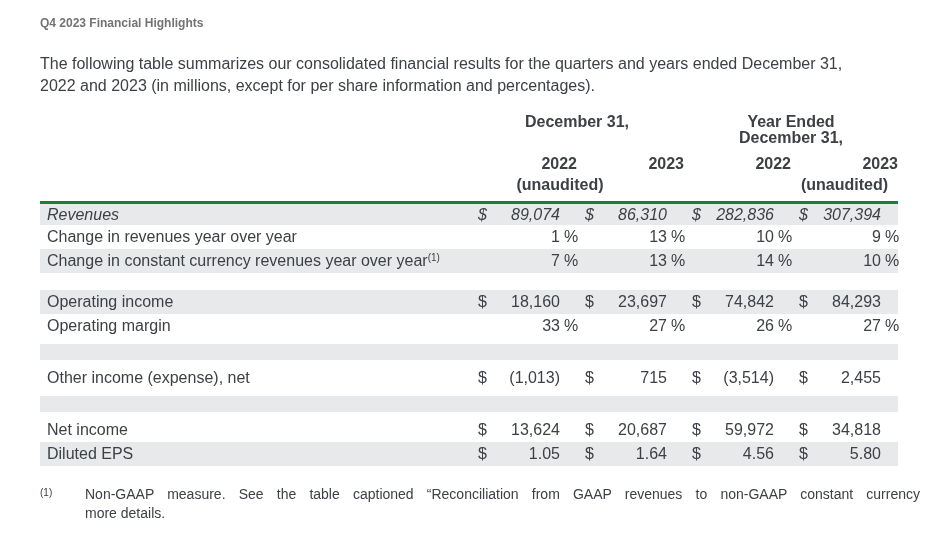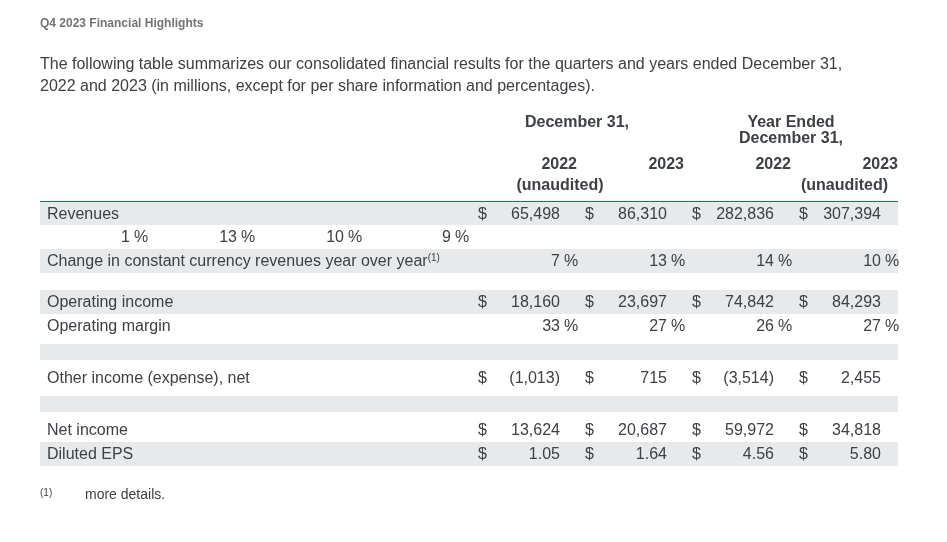--- a/index.html
+++ b/index.html
@@ -34,21 +34,21 @@
   .years-row { margin-top: 9px; }
   .unaudited-row { margin-top: 3px; }
   .grp-head { width: 107px; flex: 0 0 107px; text-align: right; font-weight: bold; }
   .unaudited-q { width: 214px; flex: 0 0 214px; text-align: center; font-weight: bold; padding-right: 34px; }
   .g-empty { width: 107px; flex: 0 0 107px; }
   .unaudited-y { width: 107px; flex: 0 0 107px; text-align: center; font-weight: bold; }
 
   .tbody { margin-top: 7px; }
   .row { display: flex; align-items: center; height: 24px; }
   .row.shaded { background: #e8e9eb; }
-  .row.rule-top { border-top: 1px solid #15803d; }
+  .row.rule-top { border-top: 3px solid #15803d; font-style: italic; }
   .row .c-label { width: 430px; flex: 0 0 430px; padding-left: 7px; white-space: nowrap; }
   .row .c-label sup { font-size: 10px; vertical-align: 5px; }
   .grp { width: 107px; flex: 0 0 107px; display: flex; align-items: center; }
   .grp .cur { width: 22px; flex: 0 0 22px; padding-left: 8px; text-align: left; }
   .grp .val { flex: 1; text-align: right; }
   .grp .suf { width: 17px; flex: 0 0 17px; text-align: left; padding-left: 4px; }
 
   .sp-white { height: 17px; }
   .sp-gray  { height: 16px; background: #e8e9eb; margin: 6px 0; }
 
@@ -97,40 +97,41 @@
       <div class="unaudited-q">(unaudited)</div>
       <div class="g-empty"></div>
       <div class="unaudited-y">(unaudited)</div>
     </div>
 
     <div class="tbody" id="tbody">
         <div class="row shaded rule-top">
           <div class="c-label">Revenues</div>
           <div class="grp">
             <span class="cur">$</span>
-            <span class="val">65,498</span>
+            <span class="val">89,074</span>
             <span class="suf"></span>
           </div>
           <div class="grp">
             <span class="cur">$</span>
             <span class="val">86,310</span>
             <span class="suf"></span>
           </div>
           <div class="grp">
             <span class="cur">$</span>
             <span class="val">282,836</span>
             <span class="suf"></span>
           </div>
           <div class="grp">
             <span class="cur">$</span>
             <span class="val">307,394</span>
             <span class="suf"></span>
           </div>
         </div>
         <div class="row">
+          <div class="c-label">Change in revenues year over year</div>
           <div class="grp">
             <span class="cur"></span>
             <span class="val">1</span>
             <span class="suf">%</span>
           </div>
           <div class="grp">
             <span class="cur"></span>
             <span class="val">13</span>
             <span class="suf">%</span>
           </div>
@@ -285,17 +286,18 @@
             <span class="val">5.80</span>
             <span class="suf"></span>
           </div>
         </div>
       </div>
   </div>
 
   <div class="footnote">
     <div class="fn-marker">(1)</div>
     <div class="fn-body">
+      <div class="fn-line">Non-GAAP measure. See the table captioned “Reconciliation from GAAP revenues to non-GAAP constant currency</div>
       <div class="fn-line last">more details.</div>
     </div>
   </div>
 
 </div>
 
 </body></html>

